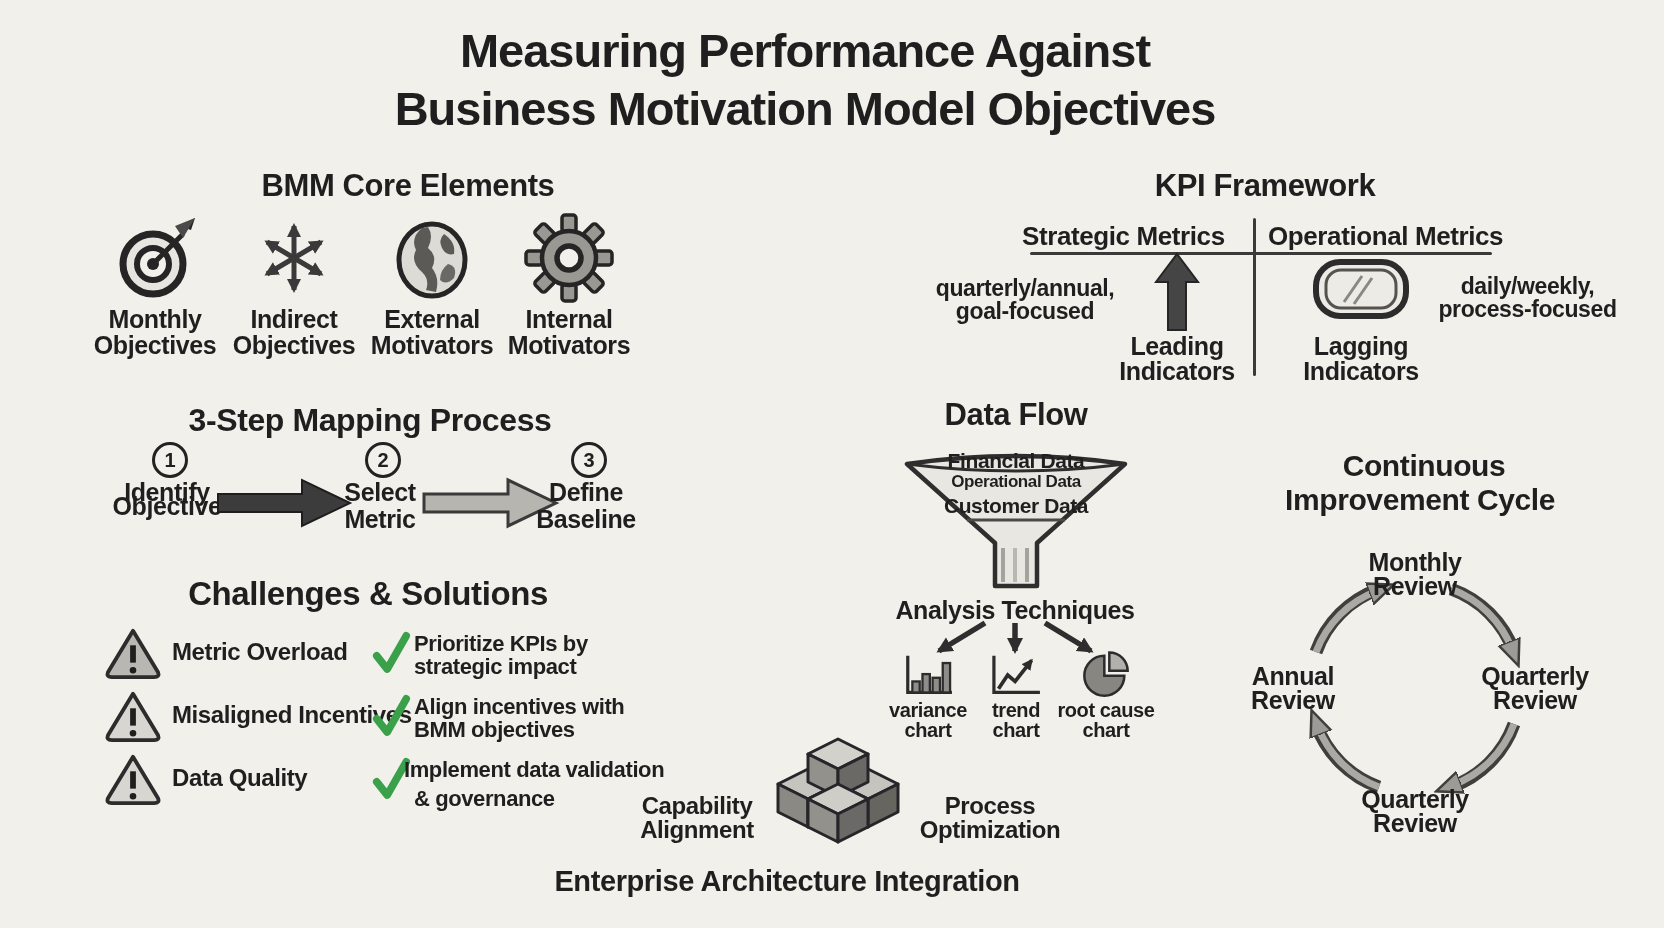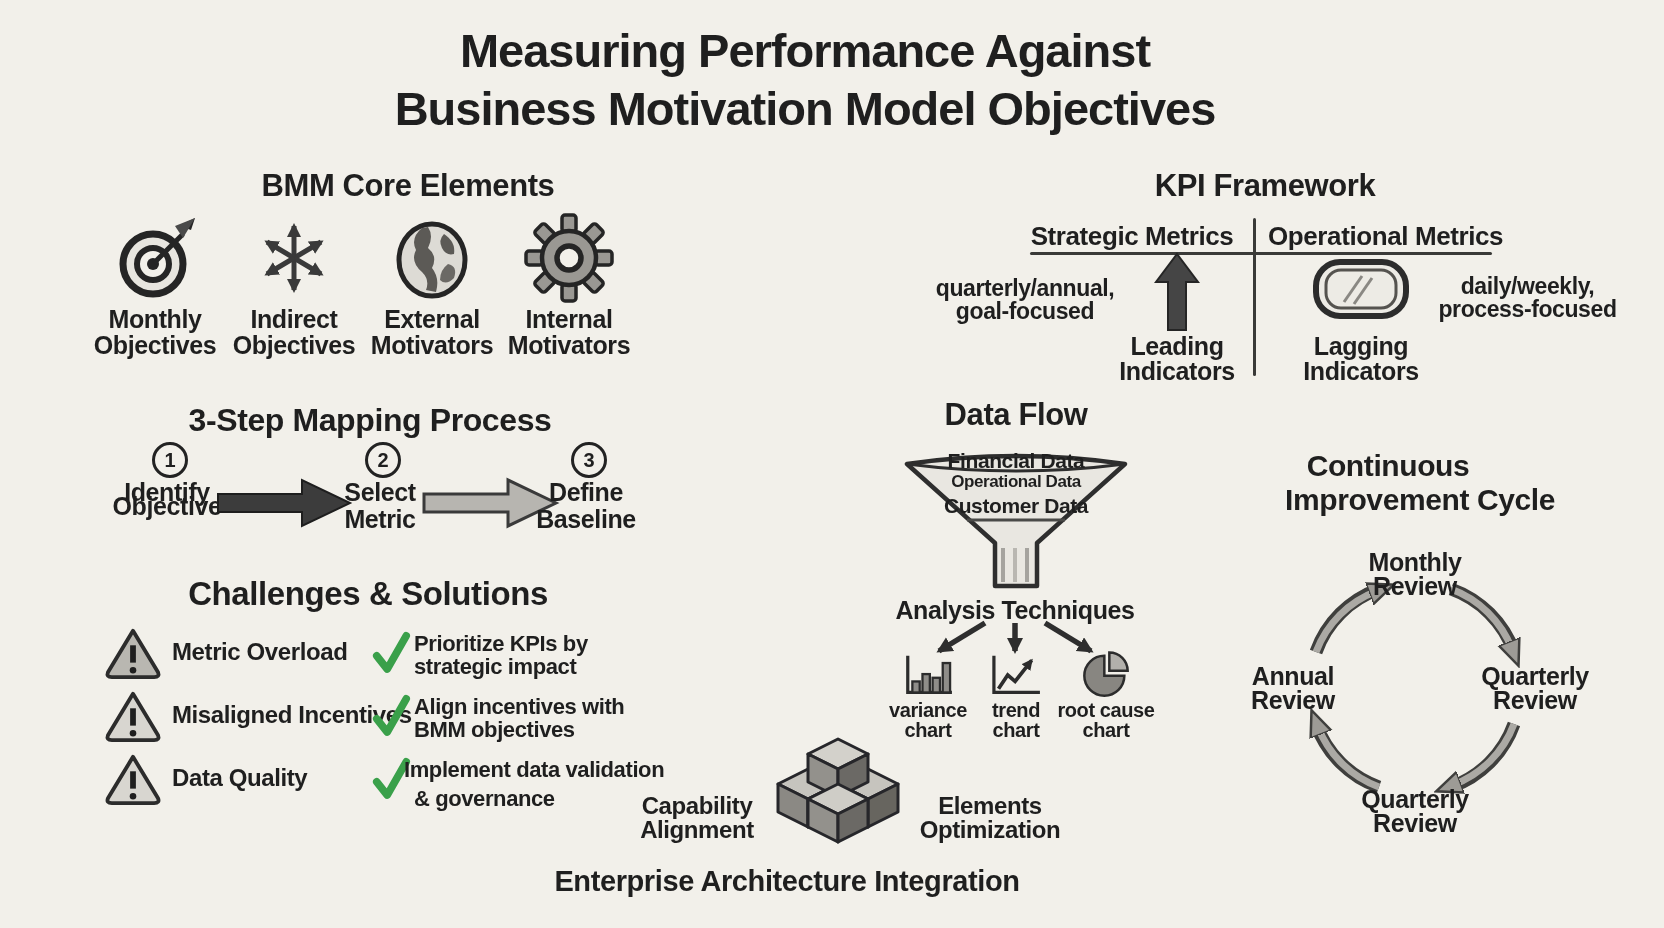--- a/index.html
+++ b/index.html
@@ -2,21 +2,21 @@
 <html><head>
 <meta charset="utf-8">
 <style>
   html,body{margin:0;padding:0;}
   body{background:#e8e6e0;font-family:"Liberation Sans","DejaVu Sans",sans-serif;}
   #canvas{position:relative;width:1664px;height:928px;background:#f2f0ea;overflow:hidden;
           color:#1f1f1f;}
   .lbl{position:absolute;font-weight:bold;color:#1f1f1f;text-align:center;
        letter-spacing:-0.4px;line-height:1.05;white-space:nowrap;}
   .left{text-align:left;}
-  .right{text-align:center;}
+  .right{text-align:left;}
   .hline,.vline{position:absolute;background:#3a3a38;border-radius:2px;}
   .circnum{position:absolute;width:30px;height:30px;border:3px solid #222;border-radius:50%;
            font-weight:bold;font-size:20px;line-height:30px;text-align:center;color:#1f1f1f;}
   svg{position:absolute;overflow:visible;}
 </style>
 </head>
 <body>
 
 <div id="canvas">
 
@@ -223,21 +223,21 @@
     <path d="M34,25 L34,3 A22,22 0 0 1 56,25 Z" fill="#b2b0ab" stroke="#2c2c2c" stroke-width="3"></path>
   </svg>
 
   <div class="lbl" style="left:868px;top:700px;width:120px;font-size:20px;">variance</div>
   <div class="lbl" style="left:868px;top:720px;width:120px;font-size:20px;">chart</div>
   <div class="lbl" style="left:956px;top:700px;width:120px;font-size:20px;">trend</div>
   <div class="lbl" style="left:956px;top:720px;width:120px;font-size:20px;">chart</div>
   <div class="lbl" style="left:1046px;top:700px;width:120px;font-size:20px;">root cause</div>
   <div class="lbl" style="left:1046px;top:720px;width:120px;font-size:20px;">chart</div>
 
-  <div class="lbl" style="left:1208px;top:450px;width:360px;font-size:30px;">Continuous</div>
+  <div class="lbl" style="left:1244px;top:450px;width:360px;font-size:30px;">Continuous</div>
   <div class="lbl" style="left:1240px;top:484px;width:360px;font-size:30px;">Improvement Cycle</div>
 
   <svg style="left:1285px;top:548px;" width="260" height="280" viewBox="0 0 260 280">
     <defs>
       <marker id="mCy" markerUnits="userSpaceOnUse" markerWidth="28" markerHeight="26" refX="8" refY="13" orient="auto">
         <path d="M0,2 L26,13 L0,24 Z" fill="#9d9b96" stroke="#3f3f3d" stroke-width="2.5"></path>
       </marker>
     </defs>
     <g fill="none">
       <path d="M166,41 A104,104 0 0 1 229,104" stroke="#3f3f3d" stroke-width="13"></path>
@@ -278,17 +278,17 @@
       <polygon points="60,17 90,32 90,60 60,45" fill="#93918c"></polygon>
       <polygon points="90,32 120,17 120,45 90,60" fill="#6b6965"></polygon>
 
       <polygon points="90,47 120,62 90,77 60,62" fill="#cfcdc7"></polygon>
       <polygon points="60,62 90,77 90,105 60,90" fill="#93918c"></polygon>
       <polygon points="90,77 120,62 120,90 90,105" fill="#6b6965"></polygon>
     </g>
   </svg>
   <div class="lbl" style="left:597px;top:793px;width:200px;font-size:24px;">Capability</div>
   <div class="lbl" style="left:597px;top:817px;width:200px;font-size:24px;">Alignment</div>
-  <div class="lbl" style="left:890px;top:793px;width:200px;font-size:24px;">Elements</div>
+  <div class="lbl" style="left:890px;top:793px;width:200px;font-size:24px;">Process</div>
   <div class="lbl" style="left:890px;top:817px;width:200px;font-size:24px;">Optimization</div>
   <div class="lbl" style="left:487px;top:866px;width:600px;font-size:29px;">Enterprise Architecture Integration</div>
 
 </div>
 
 </body></html>

